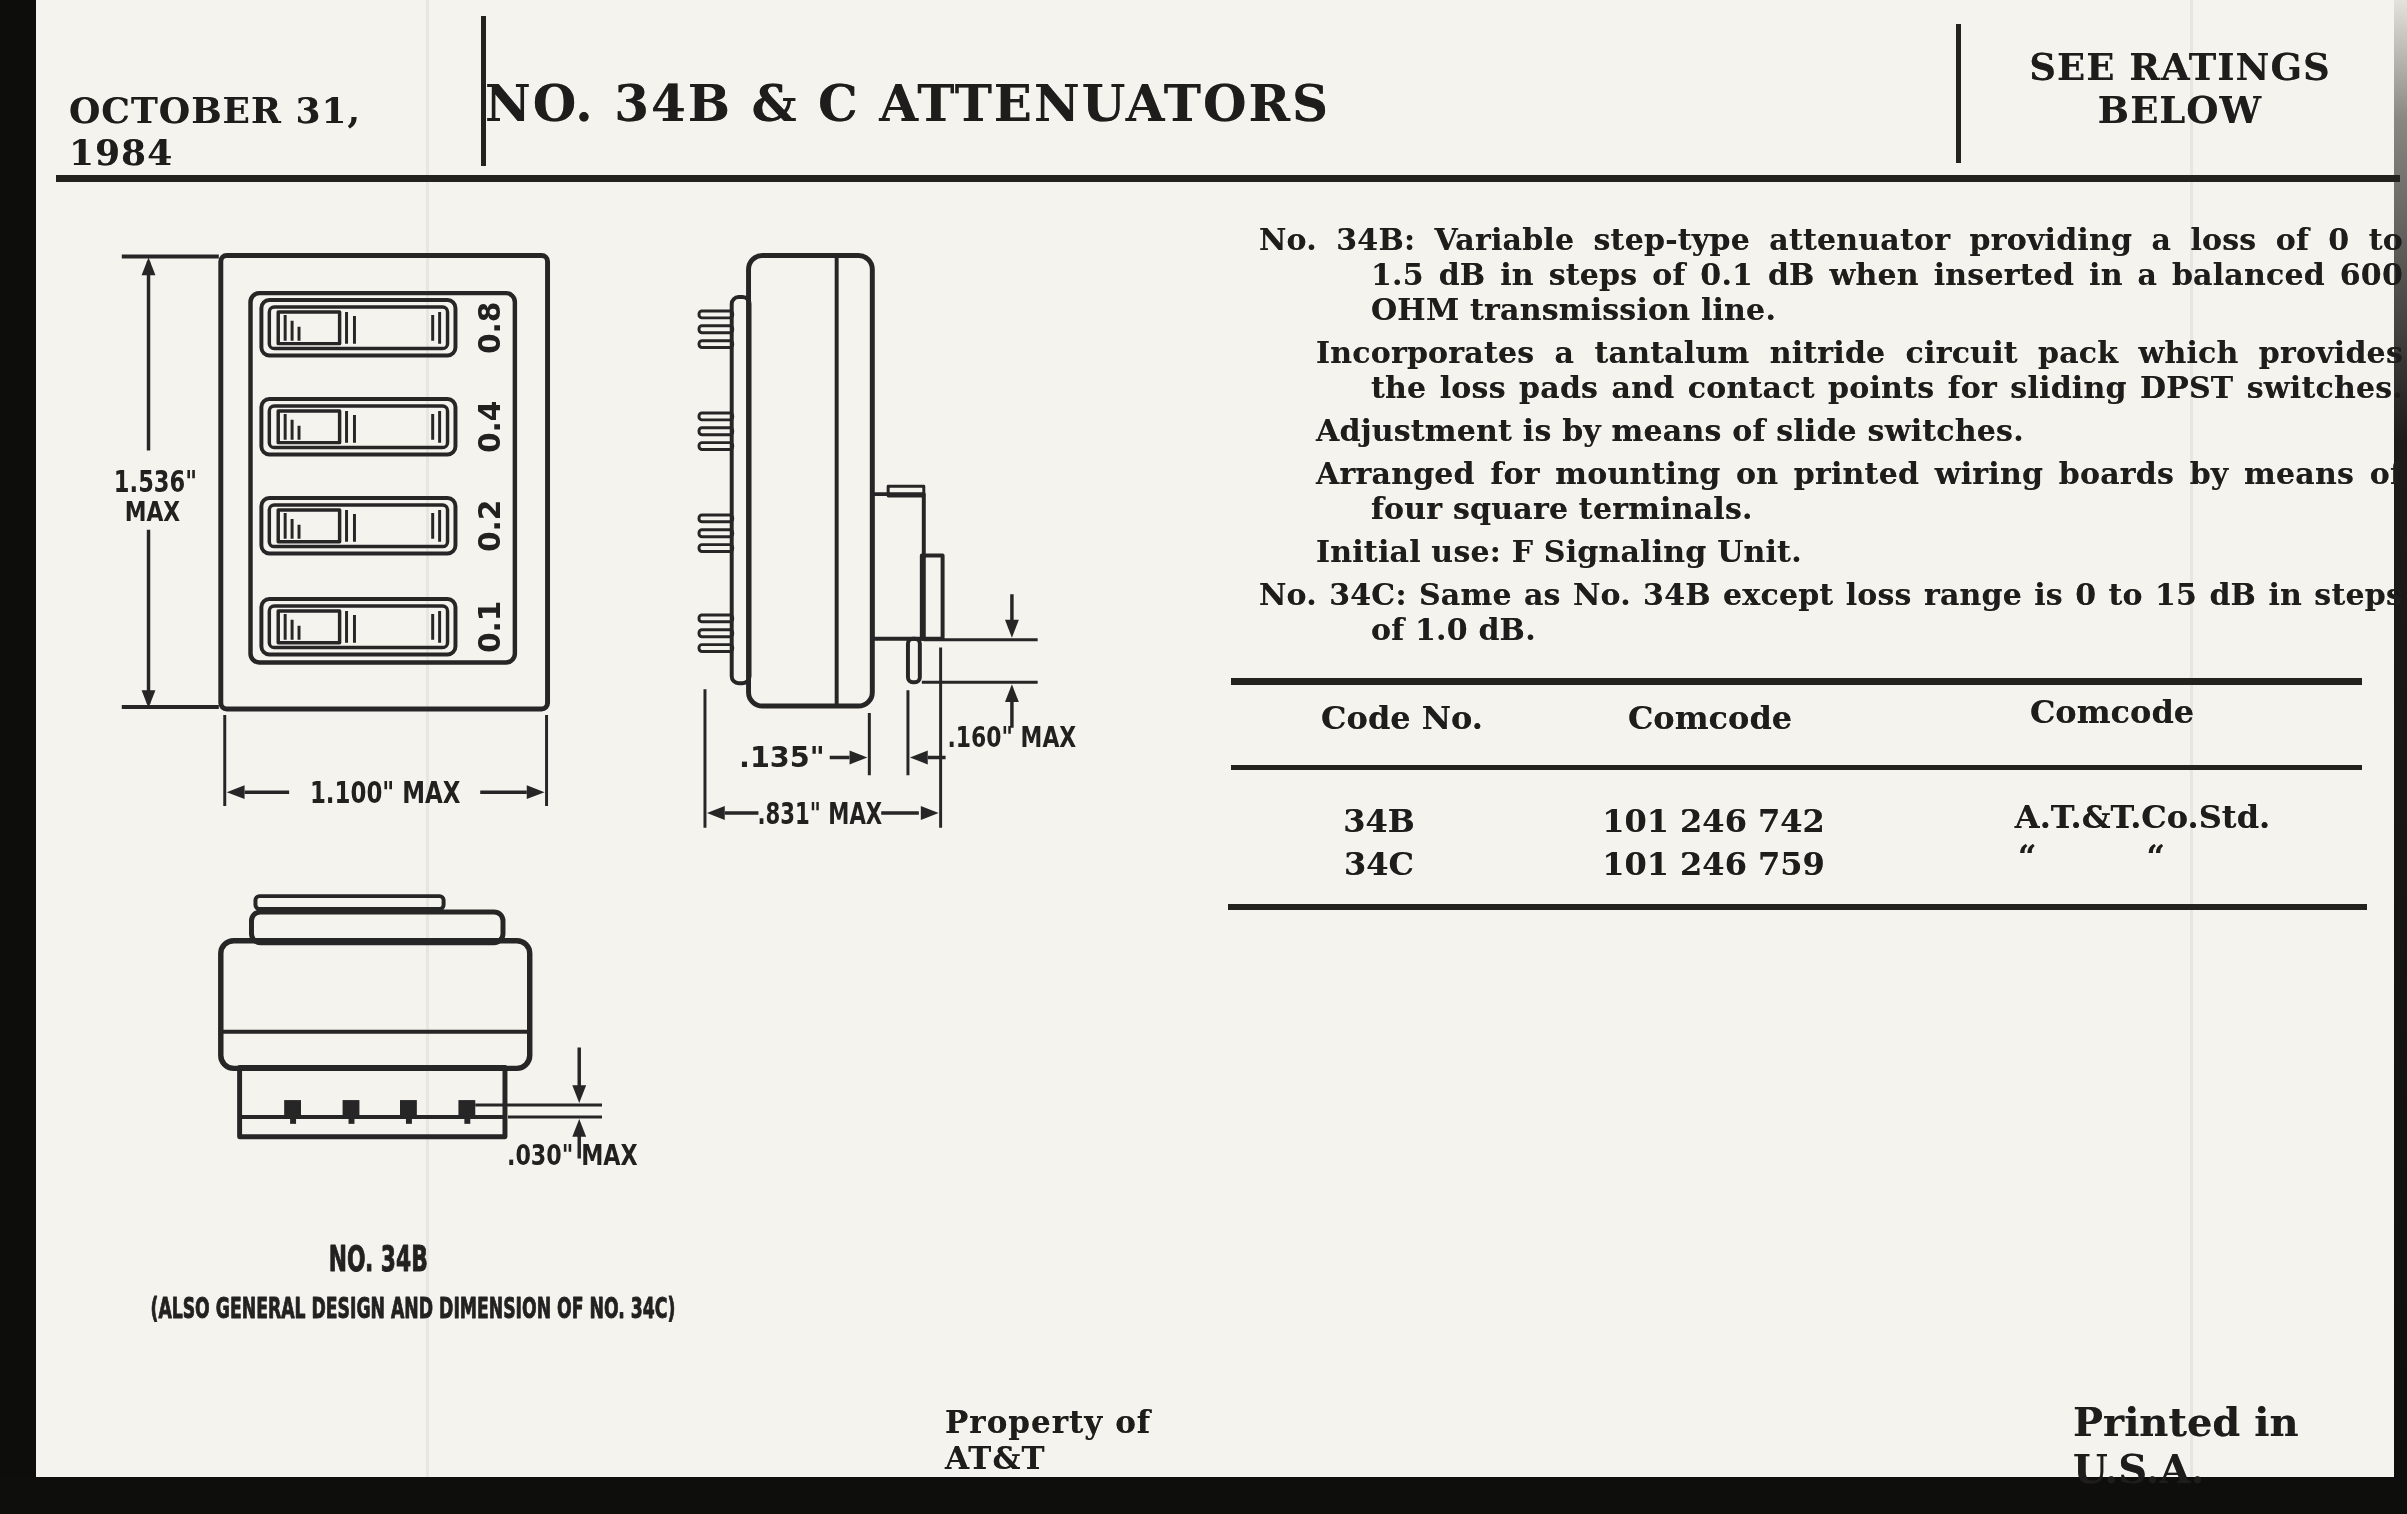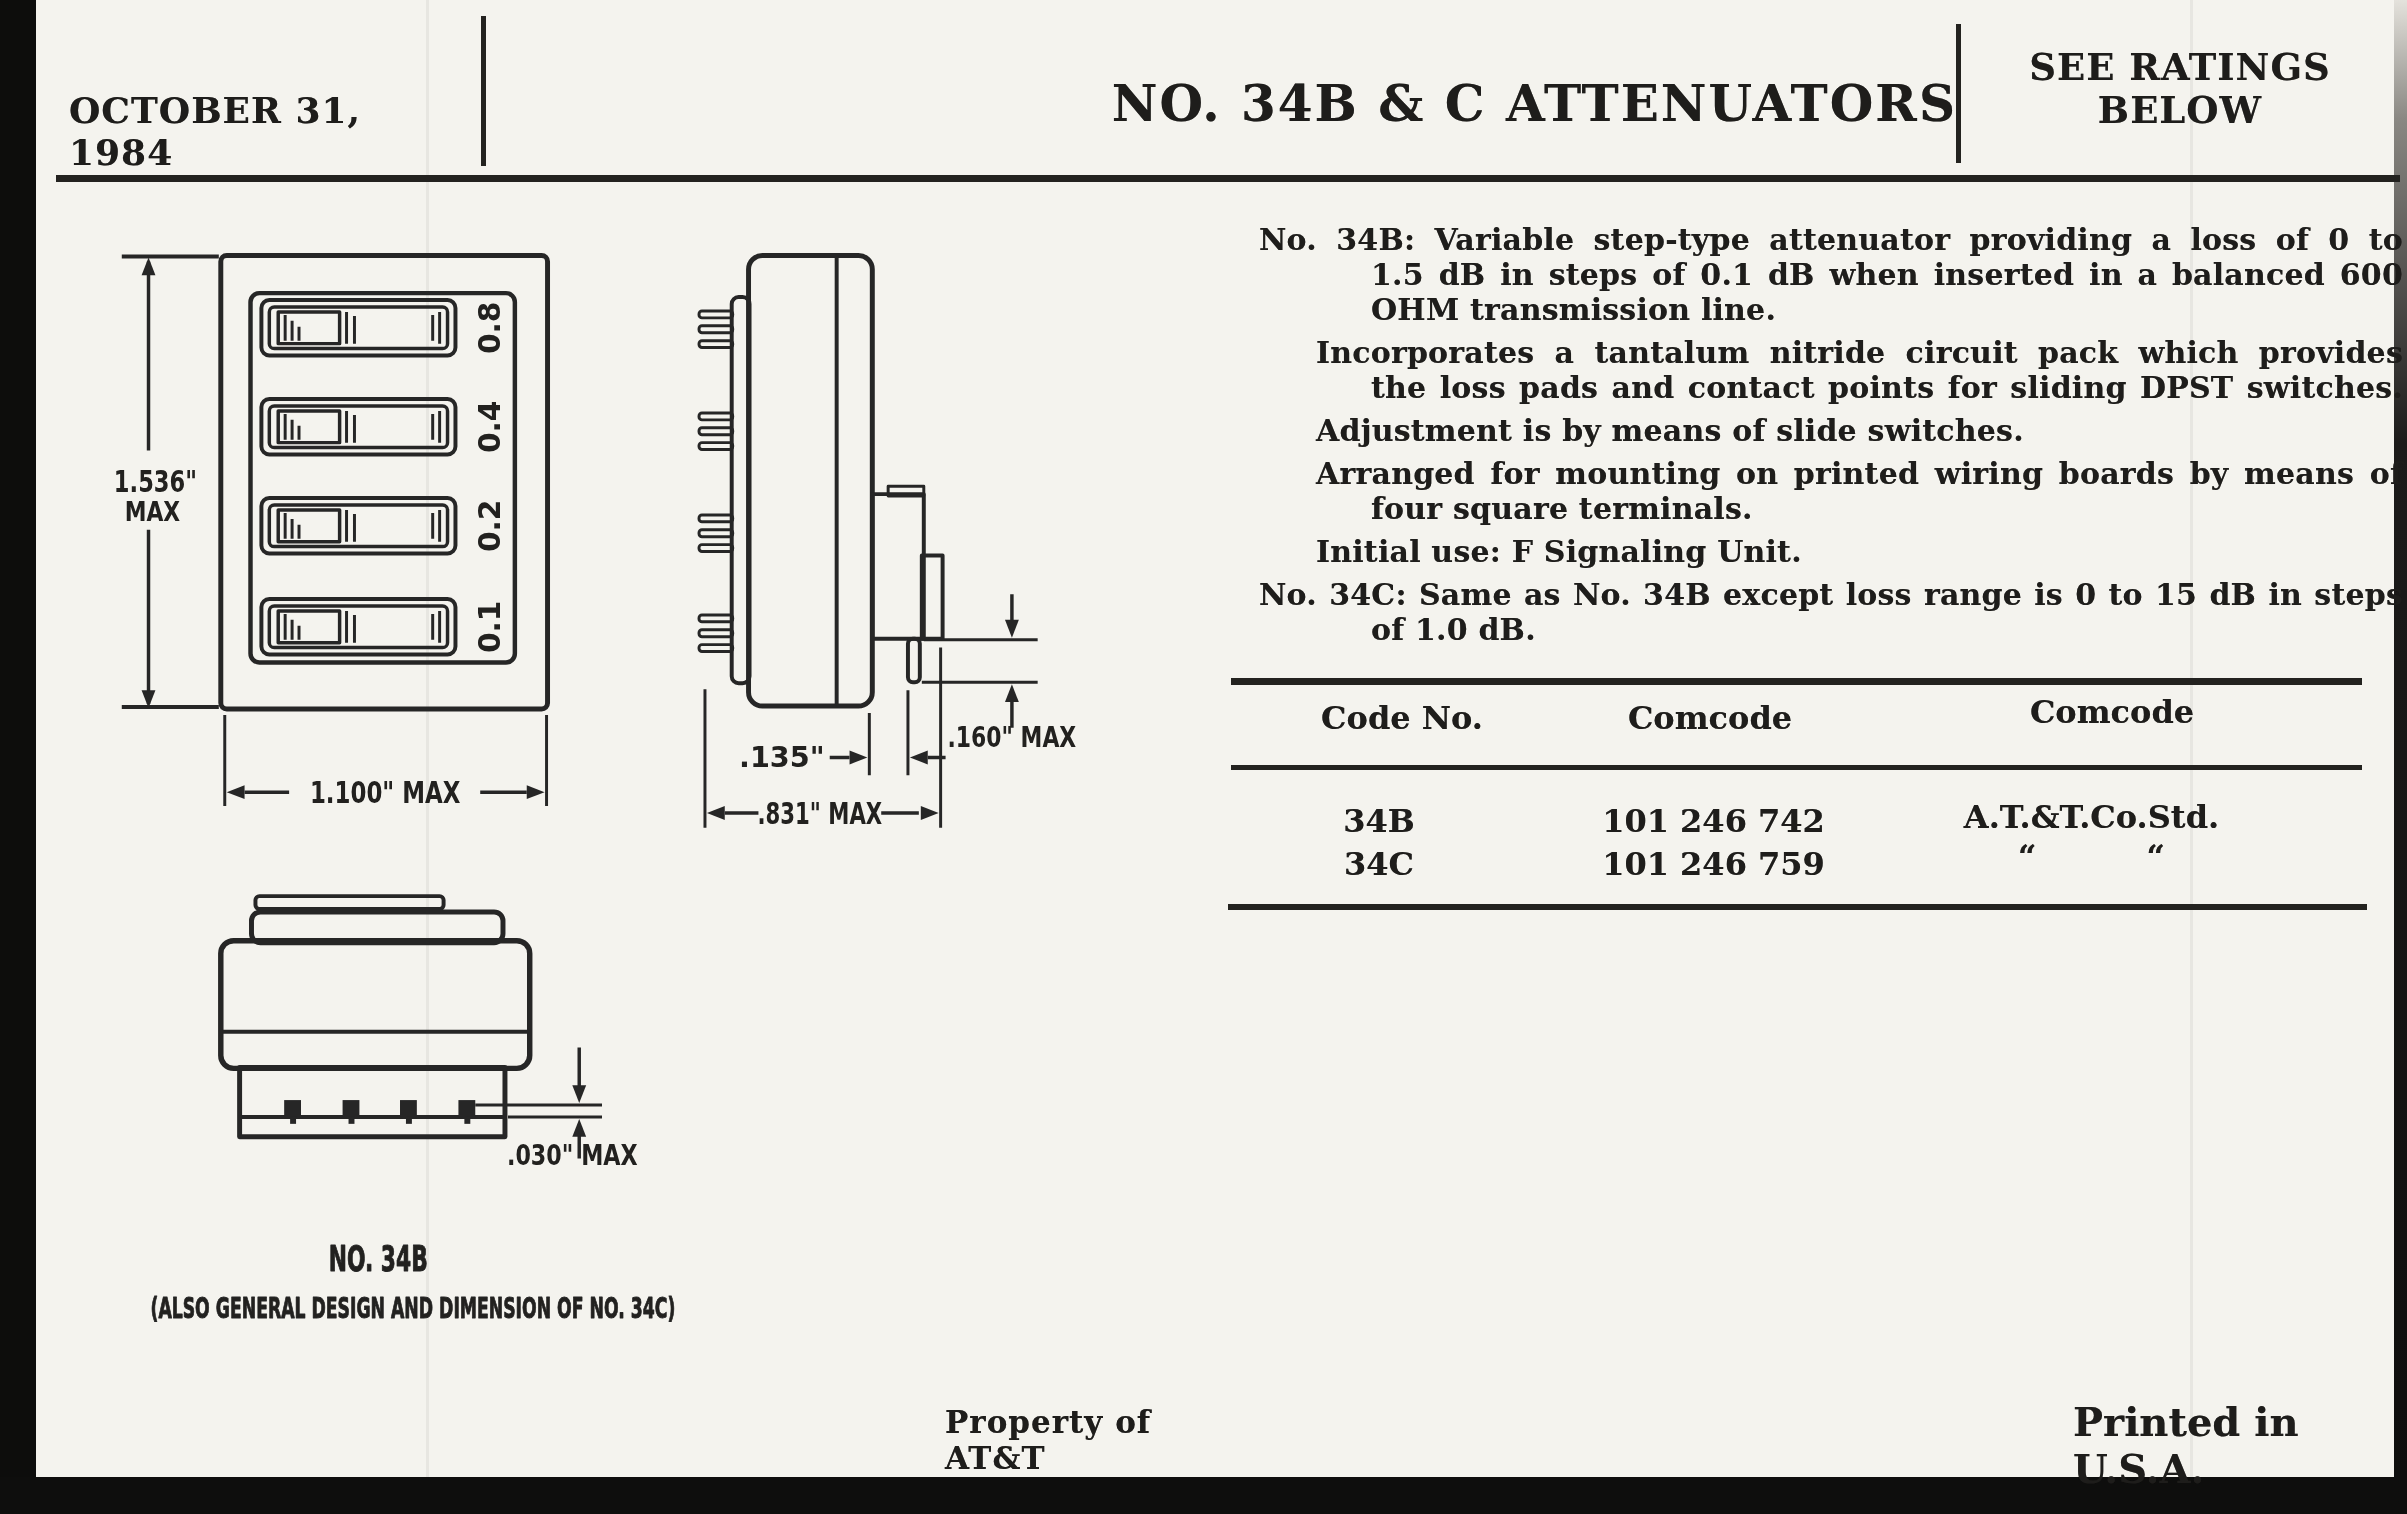--- a/index.html
+++ b/index.html
@@ -8,21 +8,21 @@
   .paper { position:absolute; left:36px; top:0; width:2358px; height:1477px; background:#f4f3ee; }
   .band-left  { position:absolute; left:0; top:0; width:36px; height:1515px; background:#0d0d0c; }
   .band-bottom{ position:absolute; left:0; top:1477px; width:2408px; height:38px; background:#0e0e0d; }
   .band-right { position:absolute; left:2394px; top:0; width:14px; height:1477px;
                 background:linear-gradient(#e4e2dc 0%, #8a8883 8%, #1c1b1a 30%, #0e0e0d 100%); }
   .fold { position:absolute; top:0; height:1477px; width:3px; background:rgba(70,68,60,.07); }
   .abs { position:absolute; }
   .serifb { font-family:"DejaVu Serif","Liberation Serif",serif; font-weight:700; color:#1e1d1b;
             text-shadow:0 0 0.6px rgba(30,28,25,.55); }
   .hdr-date { left:69px; top:89px; width:396px; font-size:36px; letter-spacing:1px; }
-  .hdr-title{ left:485px; top:74px; width:1472px; text-align:right; font-size:50px; letter-spacing:2px; }
+  .hdr-title{ left:485px; top:74px; width:1472px; text-align:left; font-size:50px; letter-spacing:2px; }
   .hdr-see  { left:1972px; top:46px; width:416px; text-align:center; font-size:37px; line-height:43px; letter-spacing:1px; }
   .vrule { position:absolute; width:5px; background:#23221f; }
   .vrule1 { left:481px; top:16px; height:150px; }
   .vrule2 { left:1956px; top:24px; height:139px; }
   .hrule-header { left:56px; top:175px; width:2344px; height:7px; background:#23221f; }
   .desc { left:1259px; top:222px; width:1144px; }
   .bodyline { font-family:"DejaVu Serif","Liberation Serif",serif; font-weight:700; font-size:30px;
               line-height:35px; height:35px; color:#1e1d1b; letter-spacing:0.2px; white-space:nowrap;
               text-shadow:0 0 0.6px rgba(30,28,25,.5); }
   .bodyline.fill { white-space:normal; text-align:justify; text-align-last:justify; }
@@ -75,21 +75,21 @@
     </div>
 
   <div class="trule t-top"></div>
   <div class="trule t-mid"></div>
   <div class="trule t-bot"></div>
   <div class="tcell serifb" style="left:1283px;top:699px;width:238px;">Code No.</div>
   <div class="tcell serifb" style="left:1591px;top:699px;width:238px;">Comcode</div>
   <div class="tcell serifb" style="left:1993px;top:693px;width:238px;">Comcode</div>
   <div class="tcell serifb" style="left:1280px;top:802px;width:198px;">34B</div>
   <div class="tcell serifb" style="left:1565px;top:802px;width:297px;">101 246 742</div>
-  <div class="tcell serifb" style="left:1943px;top:798px;width:297px;">A.T.&amp;T.Co.Std.</div>
+  <div class="tcell serifb" style="left:1994px;top:798px;width:297px;">A.T.&amp;T.Co.Std.</div>
   <div class="tcell serifb" style="left:1280px;top:845px;width:198px;">34C</div>
   <div class="tcell serifb" style="left:1565px;top:845px;width:297px;">101 246 759</div>
   <div class="tcell serifb ditto-cell" style="left:1943px;top:838px;width:297px;">“ “</div>
 
   <svg class="draw" width="2408" height="1515" viewBox="0 0 2432 1530">
     <g stroke="#262626" fill="none" stroke-linejoin="round">
 
       <g>
         <rect x="223" y="258" width="330" height="458" rx="6" stroke-width="5"></rect>
         <rect x="253" y="296" width="267" height="373" rx="9" stroke-width="4.5"></rect>

